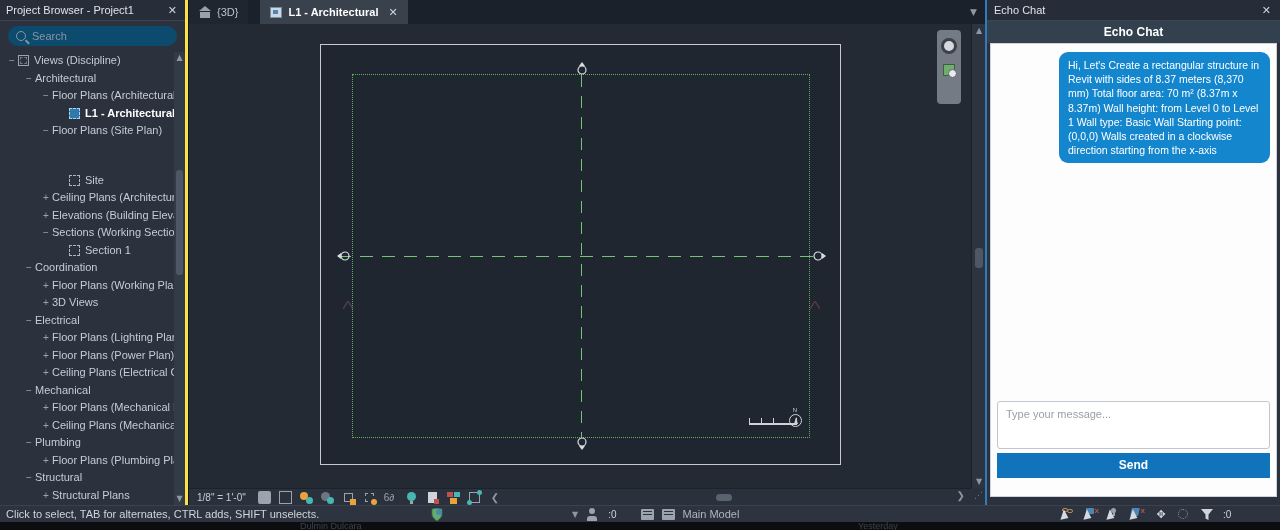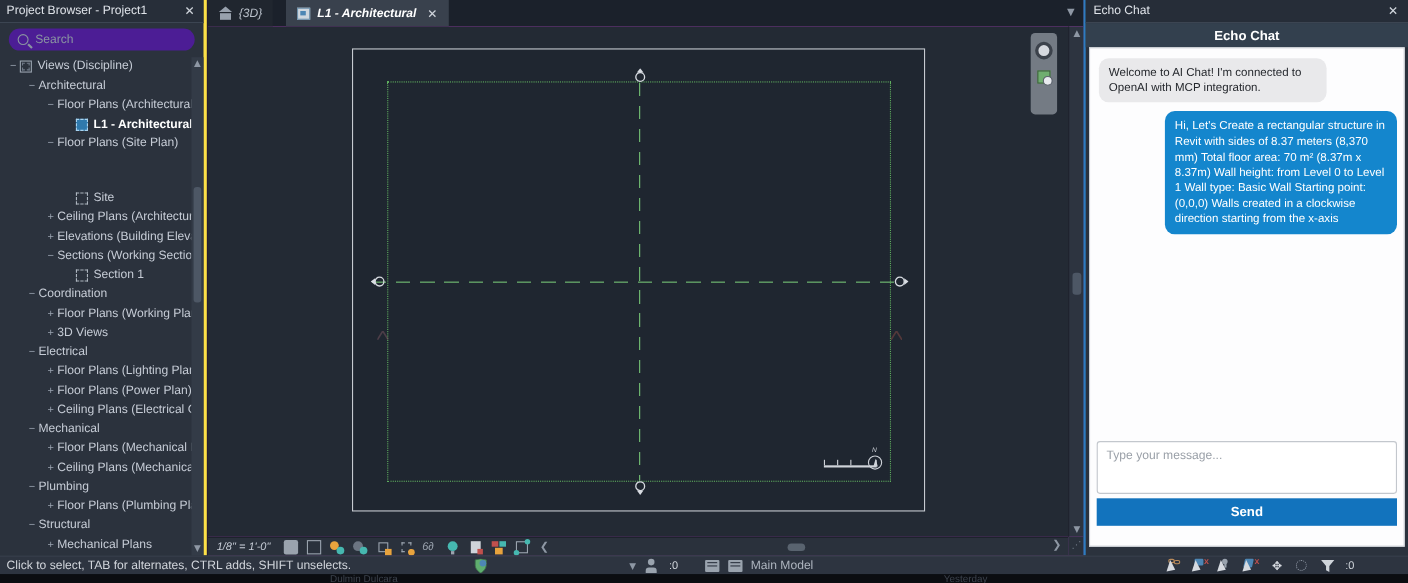--- a/index.html
+++ b/index.html
@@ -5,40 +5,40 @@
   * { margin:0; padding:0; box-sizing:border-box; }
   html,body { width:1280px; height:530px; overflow:hidden; }
   body { font-family:"Liberation Sans","DejaVu Sans",sans-serif; background:#12161d; position:relative; }
   .glyph { font-family:"DejaVu Sans",sans-serif; }
 
   
   .pb { position:absolute; left:0; top:0; width:188px; bottom:25px; background:#2b323d; border-right:3px solid #fde047; }
   .pb-titlebar { height:21px; background:#272e39; border-bottom:1px solid #3c4552; display:flex; align-items:center; padding:0 6px; color:#dfe3e9; font-size:11px; }
   .pb-titlebar .title { flex:1; white-space:nowrap; overflow:hidden; }
   .close-x { color:#cfd4db; font-size:11px; cursor:pointer; padding:0 2px; }
-  .pb-search { margin:5px 8px 4px 8px; height:20px; background:#4c1d95; border-radius:10px; display:flex; align-items:center; padding:0 8px; gap:6px; }
+  .pb-search { margin:5px 8px 4px 8px; height:20px; background:#0c4a6e; border-radius:10px; display:flex; align-items:center; padding:0 8px; gap:6px; }
   .pb-search .mag { width:10px; height:10px; border:1.5px solid #8a94a2; border-radius:50%; position:relative; flex:none; }
   .pb-search .mag::after { content:""; position:absolute; width:5px; height:1.5px; background:#8a94a2; transform:rotate(45deg); left:8px; top:9px; }
   .pb-search .ph { color:#8a94a2; font-size:11px; }
   .pb-tree { position:absolute; top:52px; left:0; right:11px; bottom:0; overflow:hidden; }
   .trow { height:17.5px; line-height:17.5px; display:flex; align-items:center; white-space:nowrap; color:#c6ccd6; font-size:11px; cursor:default; }
   .trow .exp { width:12px; text-align:center; color:#9aa3b0; font-size:10px; flex:none; }
   .trow .ticon { width:11px; height:11px; margin-right:5px; flex:none; }
   .trow.bold { color:#ffffff; font-weight:bold; }
   .ticon.views { border:1px solid #9aa3b0; background:#2b323d; outline:1px dashed #707a88; outline-offset:-3px; }
   .ticon.plan { background:#2f79ad; border:1px dashed #a8d2ef; }
   .ticon.section { background:transparent; border:1px dashed #aeb6c0; }
   .ticon.legends { background:linear-gradient(#cfd4da,#cfd4da); border:1px solid #8e97a3;
      background-image:linear-gradient(90deg,#8e97a3 1px,transparent 1px),linear-gradient(#8e97a3 1px,transparent 1px); background-size:4px 4px; background-color:#cfd4da; }
   .pb-scroll { position:absolute; top:52px; right:0; width:11px; bottom:0; background:#333b47; }
   .pb-scroll .arr { position:absolute; left:0; width:11px; text-align:center; color:#8e97a4; font-size:8px; line-height:10px; }
   .pb-scroll .thumb { position:absolute; left:2px; width:7px; top:118px; height:105px; background:#4d5765; border-radius:3px; }
 
   
-  .center { position:absolute; left:189px; right:295px; top:0; bottom:25px; background:#d946ef;font-style:italic; }
+  .center { position:absolute; left:189px; right:295px; top:0; bottom:25px; background:#5eead4; }
   .tabbar { position:absolute; left:0; right:0; top:0; height:24px; background:#1b212b; display:flex; align-items:stretch; }
   .tab { display:flex; align-items:center; gap:6px; padding:0 10px; font-size:11px; color:#b9c0ca; }
   .tab.inactive { background:#20262f; }
   .tab.active { background:#39414d; color:#ffffff; font-weight:bold; margin-left:12px; }
   .home-ic { width:12px; height:11px; position:relative; }
   .home-ic::before { content:""; position:absolute; left:1px; right:1px; bottom:0; height:6px; background:#98a1ad; }
   .home-ic::after { content:""; position:absolute; left:0; top:-1px; border-left:6px solid transparent; border-right:6px solid transparent; border-bottom:5px solid #98a1ad; }
   .plan-ic { width:12px; height:11px; background:#cfd7df; border:1px solid #6f92ad; position:relative; }
   .plan-ic::after { content:""; position:absolute; left:2px; top:2px; width:5px; height:4px; background:#4d86b4; }
   .tab .x { font-weight:normal; color:#cfd4db; margin-left:4px; }
@@ -213,21 +213,21 @@
       <div class="trow" style="padding-left: 40px;">
         <span class="exp">+</span>
         <span>Floor Plans (Plumbing Plan)</span>
       </div>
       <div class="trow" style="padding-left: 23px;">
         <span class="exp">−</span>
         <span>Structural</span>
       </div>
       <div class="trow" style="padding-left: 40px;">
         <span class="exp">+</span>
-        <span>Mechanical Plans</span>
+        <span>Structural Plans</span>
       </div>
       <div class="trow" style="padding-left: 23px;">
         <span class="exp">+</span>
         <span class="ticon legends"></span>
         <span>Legends</span>
       </div>
     </div>
   <div class="pb-scroll">
     <div class="arr glyph" style="top:1px;">▲</div>
     <div class="thumb"></div>
@@ -349,21 +349,20 @@
   <div class="corner"></div>
 </div>
 
 <div class="chat">
   <div class="chat-titlebar">
     <span class="title">Echo Chat</span>
     <span class="close-x glyph">✕</span>
   </div>
   <div class="chat-header">Echo Chat</div>
   <div class="chat-body">
-    <div class="bubble bot">Welcome to AI Chat! I'm connected to OpenAI with MCP integration.</div>
     <div class="bubble user">Hi, Let's Create a rectangular structure in Revit with sides of 8.37 meters (8,370 mm) Total floor area: 70 m² (8.37m x 8.37m) Wall height: from Level 0 to Level 1 Wall type: Basic Wall Starting point: (0,0,0) Walls created in a clockwise direction starting from the x-axis</div>
     <div class="chat-input">Type your message...</div>
     <div class="send-btn">Send</div>
   </div>
 </div>
 
 <div class="statusbar">
   <span class="hint">Click to select, TAB for alternates, CTRL adds, SHIFT unselects.</span>
 
   <div class="sb-mid">

